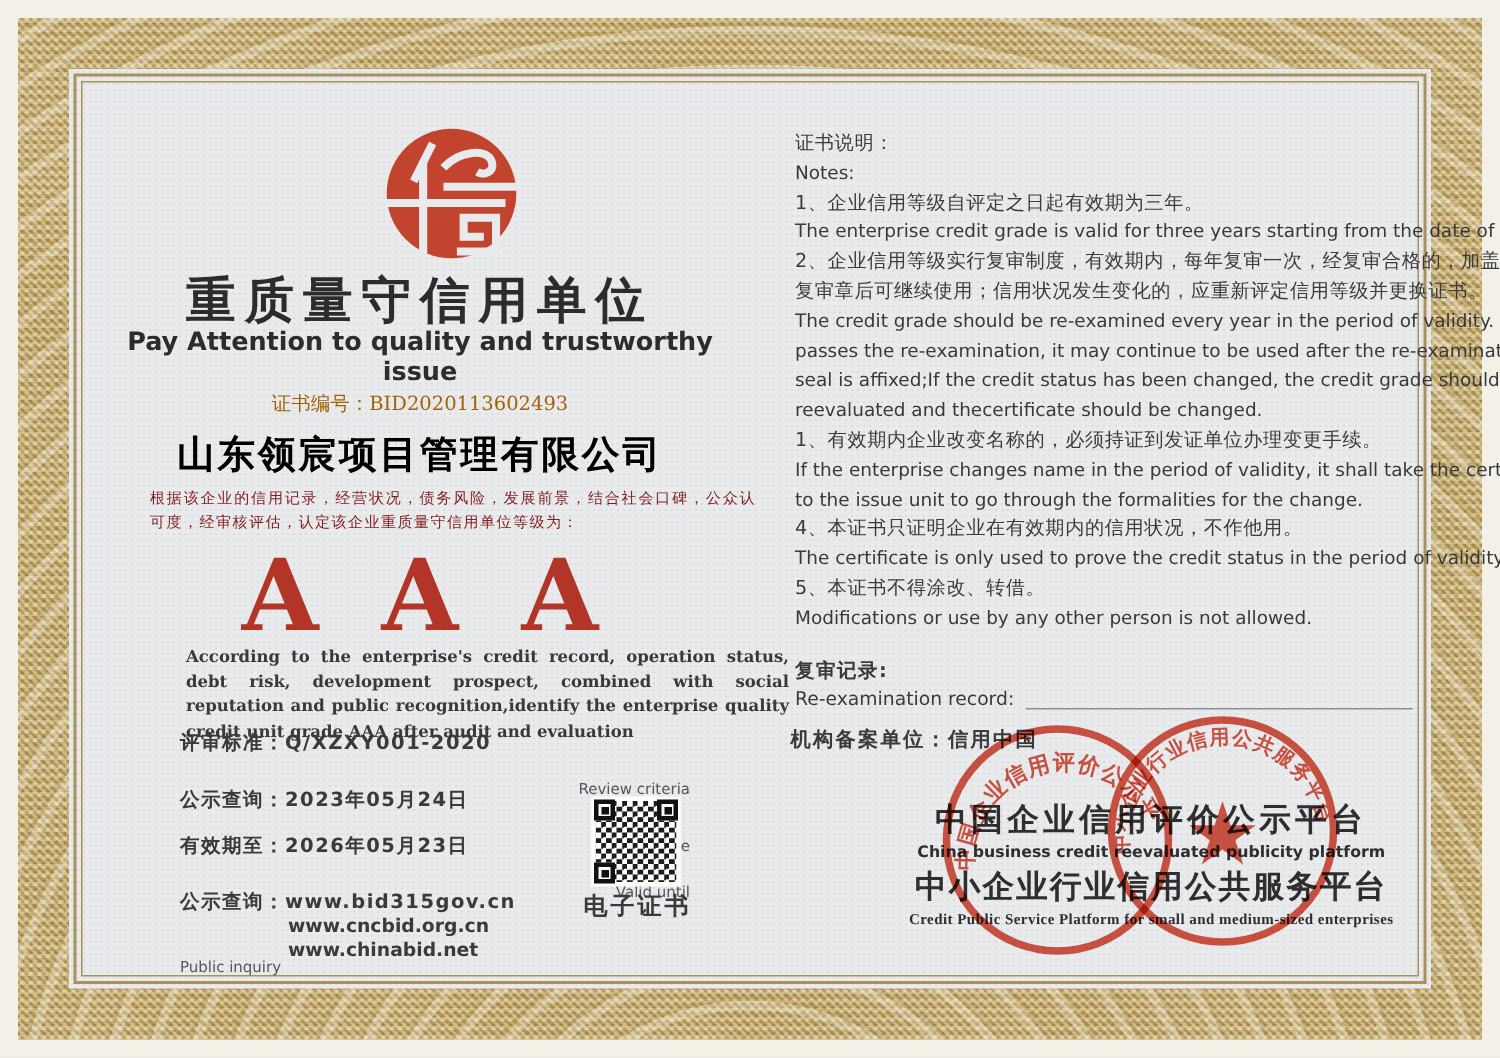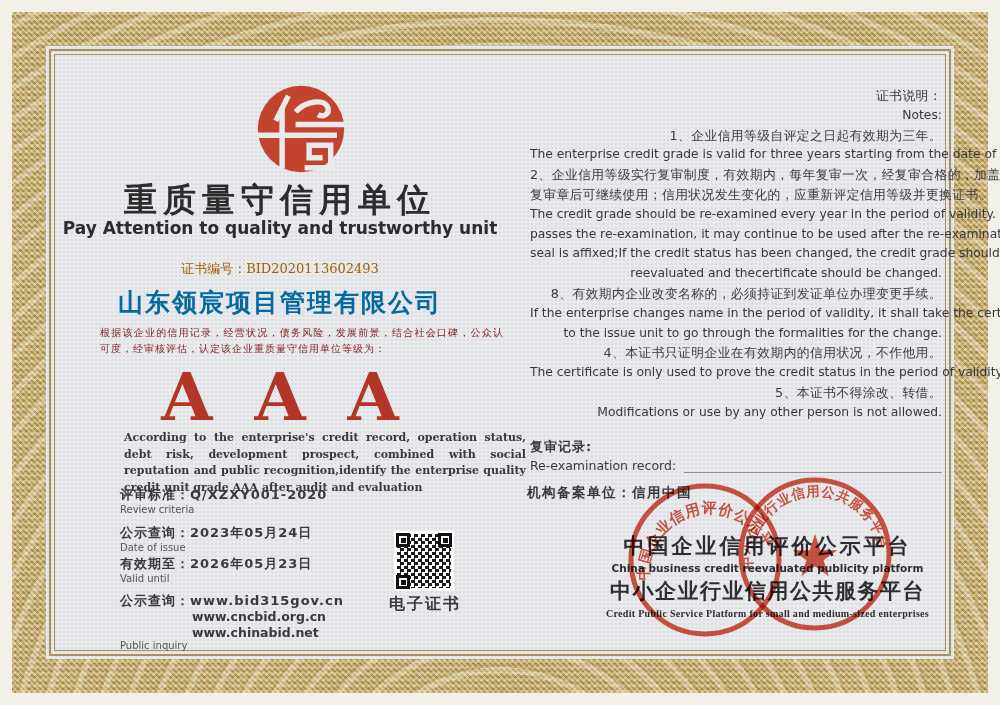--- a/index.html
+++ b/index.html
@@ -32,42 +32,42 @@
   .content::after{content:"";position:absolute;inset:8px;border:1px solid #a8915a;pointer-events:none;}
   
   .abs{position:absolute;}
   .ctr{text-align:center;}
   .serif{font-family:"DejaVu Serif","Liberation Serif",serif;}
   
   .logo{left:256px;top:84px;width:90px;height:90px;}
   .title{left:60px;top:178px;width:440px;font-size:33px;font-weight:bold;letter-spacing:6px;color:#2c2c2e;}
   .subtitle{left:60px;top:218px;width:440px;font-size:17px;font-weight:bold;color:#2c2c2e;}
   .certno{left:60px;top:260px;width:440px;font-size:13px;font-weight:normal;color:#a16207;}
-  .company{left:60px;top:286px;width:440px;font-size:25px;font-weight:bold;letter-spacing:2px;color:#0369a1;}
+  .company{left:60px;top:286px;width:440px;font-size:25px;font-weight:bold;letter-spacing:2px;color:#000000;}
   .statement-cn{left:100px;top:325px;width:404px;font-size:10px;line-height:1.6;text-align:justify;letter-spacing:1px;color:#7f1d1d;}
   .grade{left:60px;top:364px;width:440px;font-size:66px;font-weight:bold;color:#b23527;letter-spacing:42px;text-indent:42px;line-height:1;}
   .statement-en{left:92px;top:430px;width:402px;font-size:11px;font-weight:bold;line-height:1.5;text-align:justify;color:#39393b;margin-left:32px;}
   .field{left:120px;width:340px;}
   .field .lab{font-size:13px;font-weight:bold;letter-spacing:1px;}
-  .field .sub{font-size:10px;color:#55555a;margin-top:0;}
+  .field .sub{font-size:10px;color:#55555a;margin-top:17px;text-align:right;}
   .url-extra{left:192px;width:200px;font-size:12.5px;font-weight:bold;}
   .pub-sub{left:120px;top:640px;font-size:10px;color:#55555a;}
   
   .qr{
     left:397px;top:534px;width:54px;height:54px;background:#fdfdfd;
     background-image:conic-gradient(#1c1c1c 25%, #fdfdfd 0 50%, #1c1c1c 0 75%, #fdfdfd 0);
     background-size:7px 7px;outline:3px solid #fdfdfd;
   }
   .finder{position:absolute;width:14px;height:14px;border:3px solid #111;
     background:linear-gradient(#111,#111) center/5px 5px no-repeat,#fdfdfd;}
   .f-tl{left:-1px;top:-1px}.f-tr{right:-1px;top:-1px}.f-bl{left:-1px;bottom:-1px}
   .qr-label{left:385px;top:594px;width:80px;font-size:16px;font-weight:bold;letter-spacing:2px;}
   
   .notes{left:530px;top:86px;width:412px;}
-  .nline{line-height:19.8px;height:19.8px;white-space:nowrap;overflow:visible;text-align:right;}
+  .nline{line-height:19.8px;height:19.8px;white-space:nowrap;overflow:visible;}
   .nline.cn{font-size:12.8px;letter-spacing:.4px;color:#3b3b3e;}
   .nline.en{font-size:12.3px;color:#39393c;}
   .review-cn{left:530px;top:438px;font-size:13px;font-weight:bold;letter-spacing:1px;}
   .review-en{left:530px;top:458px;width:412px;font-size:12.5px;display:flex;align-items:flex-end;}
   .fill-line{flex:1;border-bottom:1px solid #8f8f94;margin-left:8px;height:14px;}
   .registry{left:527px;top:484px;width:415px;font-size:13.5px;font-weight:bold;letter-spacing:1.5px;display:flex;gap:34px;white-space:nowrap;}
   
   .platform{left:575px;top:532px;width:385px;text-align:center;color:#2e2e30;}
   .pf-cn1{font-size:21px;font-weight:bold;letter-spacing:3px;}
   .pf-en1{font-size:10.5px;font-weight:bold;margin-top:2px;}
@@ -90,21 +90,21 @@
       <path d="M36,13 L22,41"></path>
       <path d="M29,26 L29,94"></path>
       <path d="M2,57 L90,57"></path>
       <path d="M44,31 C56,18 77,16 80,27 C82,34 74,37 69,34"></path>
       <path d="M44,45 L98,45"></path>
       <path d="M54,93 L83,93 L83,68 L59,68 L59,82 L74,82"></path>
     </g>
   </svg>
 
   <div class="abs title ctr">重质量守信用单位</div>
-  <div class="abs subtitle ctr">Pay Attention to quality and trustworthy unit</div>
+  <div class="abs subtitle ctr">Pay Attention to quality and trustworthy issue</div>
   <div class="abs certno ctr serif">证书编号：BID2020113602493</div>
 
   <div class="abs company ctr">山东领宸项目管理有限公司</div>
   <div class="abs statement-cn">根据该企业的信用记录，经营状况，债务风险，发展前景，结合社会口碑，公众认可度，经审核评估，认定该企业重质量守信用单位等级为：</div>
   <div class="abs grade ctr serif">AAA</div>
   <div class="abs statement-en serif">According to the enterprise's credit record, operation status, debt risk, development prospect, combined with social reputation and public recognition,identify the enterprise quality credit unit grade AAA after audit and evaluation</div>
 
   <div class="abs field" style="top:486px">
     <div class="lab">评审标准：Q/XZXY001-2020</div>
     <div class="sub">Review criteria</div>
@@ -135,21 +135,21 @@
     <div class="nline cn">证书说明：</div>
     <div class="nline en">Notes:</div>
     <div class="nline cn">1、企业信用等级自评定之日起有效期为三年。</div>
     <div class="nline en">The enterprise credit grade is valid for three years starting from the date of issue.</div>
     <div class="nline cn">2、企业信用等级实行复审制度，有效期内，每年复审一次，经复审合格的，加盖</div>
     <div class="nline cn">复审章后可继续使用；信用状况发生变化的，应重新评定信用等级并更换证书。</div>
     <div class="nline en">The credit grade should be re-examined every year in the period of validity. If it</div>
     <div class="nline en">passes the re-examination, it may continue to be used after the re-examination</div>
     <div class="nline en">seal is affixed;If the credit status has been changed, the credit grade should be</div>
     <div class="nline en">reevaluated and thecertificate should be changed.</div>
-    <div class="nline cn">8、有效期内企业改变名称的，必须持证到发证单位办理变更手续。</div>
+    <div class="nline cn">1、有效期内企业改变名称的，必须持证到发证单位办理变更手续。</div>
     <div class="nline en">If the enterprise changes name in the period of validity, it shall take the certificate</div>
     <div class="nline en">to the issue unit to go through the formalities for the change.</div>
     <div class="nline cn">4、本证书只证明企业在有效期内的信用状况，不作他用。</div>
     <div class="nline en">The certificate is only used to prove the credit status in the period of validity.</div>
     <div class="nline cn">5、本证书不得涂改、转借。</div>
     <div class="nline en">Modifications or use by any other person is not allowed.</div>
   </div>
 
   <div class="abs review-cn">复审记录:</div>
   <div class="abs review-en">

